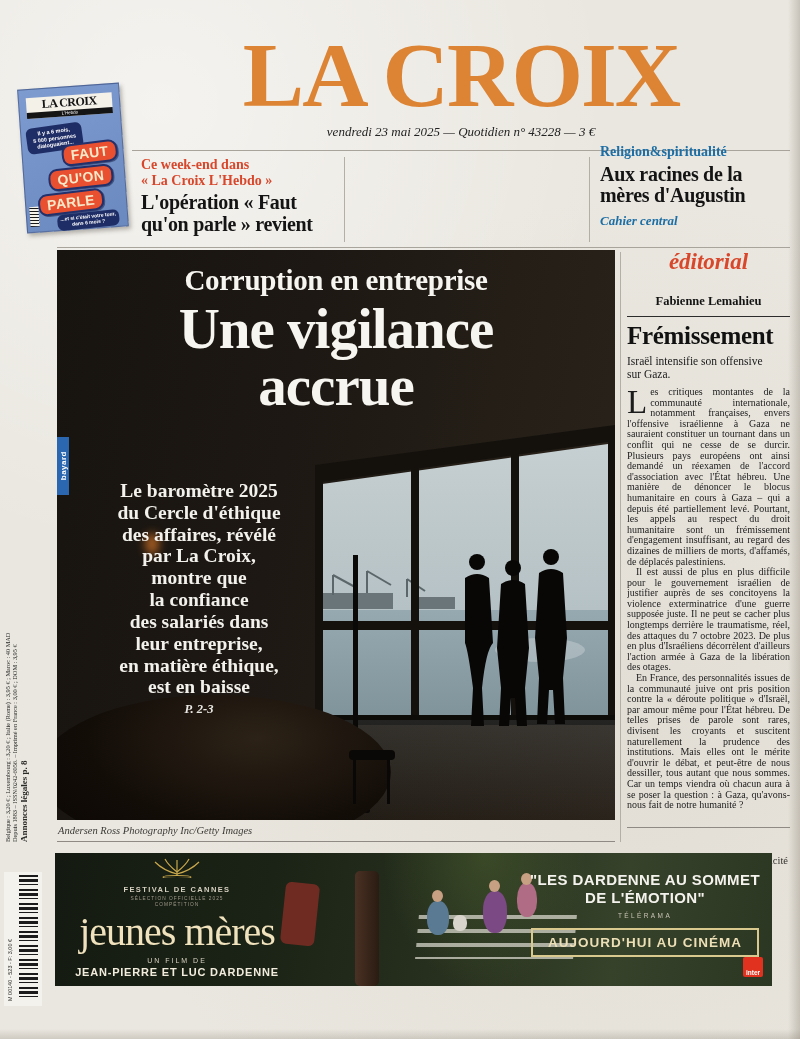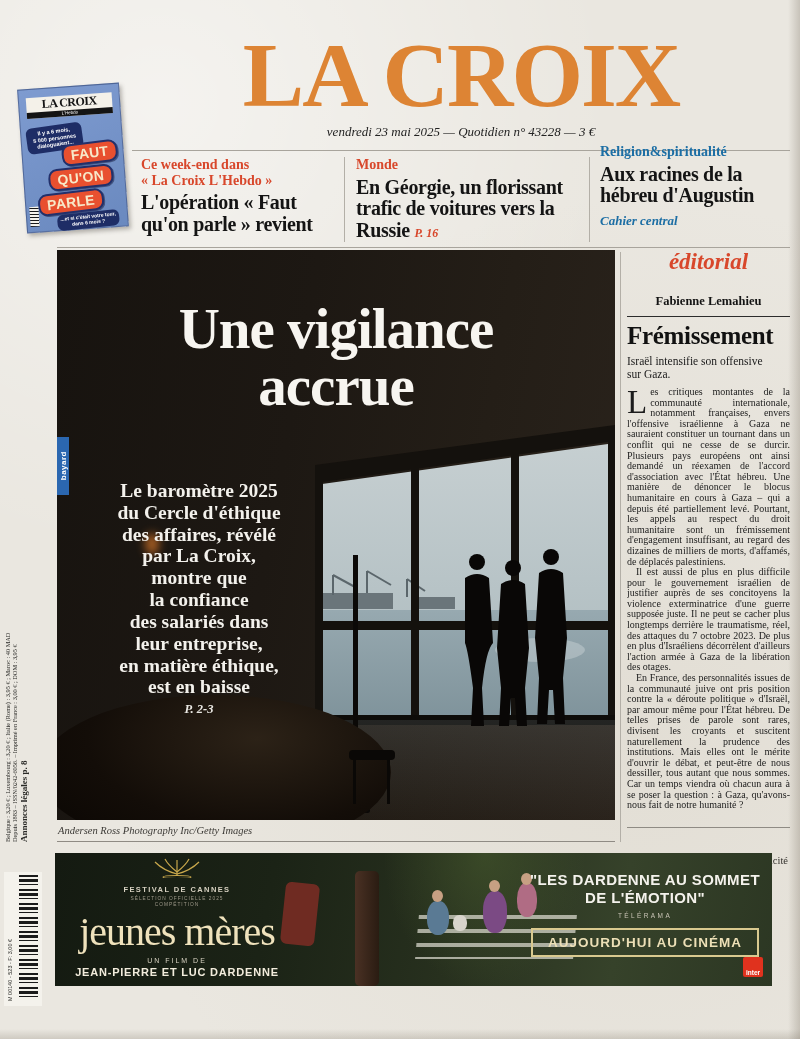--- a/index.html
+++ b/index.html
@@ -153,27 +153,23 @@
   <div class="rule" style="left:57px;width:733px;top:247px;"></div>
   <div class="vrule" style="left:344px;top:157px;height:85px;"></div>
   <div class="vrule" style="left:589px;top:157px;height:85px;"></div>
   <div class="vrule" style="left:620px;top:252px;height:590px;"></div>
 
   <div class="abs" style="left:141px;top:157px;width:196px;">
     <div class="kicker preline">Ce week-end dans
 « La Croix L'Hebdo »</div>
     <div class="t-headline">L'opération « Faut qu'on parle » revient</div>
   </div>
-  <div class="abs" style="left:356px;top:157px;width:224px;">
-    <div class="kicker">Monde</div>
-    <div class="t-headline"><span>En Géorgie, un florissant trafic de voitures vers la Russie</span> <span class="pref">P. 16</span></div>
-  </div>
   <div class="abs" style="left:600px;top:144px;width:192px;">
     <div class="kicker blue">Religion&amp;spiritualité</div>
-    <div class="t-headline">Aux racines de la hébreu d'Augustin</div>
+    <div class="t-headline">Aux racines de la mères d'Augustin</div>
     <div class="t-note">Cahier central</div>
   </div>
 
   <div id="photo" class="abs">
 
     <svg class="abs" style="left:258px;top:175px;" width="300" height="300" viewBox="0 0 300 300">
       <defs>
         <linearGradient id="sky" x1="0" y1="0" x2="0" y2="1">
           <stop offset="0" stop-color="#c6cfd1"></stop>
             <stop offset="1" stop-color="#a9b8bc"></stop>
@@ -219,20 +215,21 @@
         <path d="M46,36 Q58,28 70,36 L74,100 L70,140 L72,178 L62,178 L60,150 L56,150 L54,178 L44,178 L46,140 L42,100 Z"></path>
         <circle cx="96" cy="9" r="8"></circle>
         <path d="M84,25 Q96,17 108,25 L112,90 L108,130 L110,176 L100,176 L98,142 L94,142 L92,176 L82,176 L84,130 L80,90 Z"></path>
       </g>
     </svg>
     <div class="abs table"></div>
     <div class="abs chair-seat"></div>
     <div class="abs chair-leg1"></div>
     <div class="abs chair-leg2"></div>
 
+    <div class="abs p-kicker">Corruption en entreprise</div>
     <div class="abs p-headline preline">Une vigilance
 accrue</div>
     <div class="abs p-stand preline">Le baromètre 2025
 du Cercle d'éthique
 des affaires, révélé
 par La Croix,
 montre que
 la confiance
 des salariés dans
 leur entreprise,

